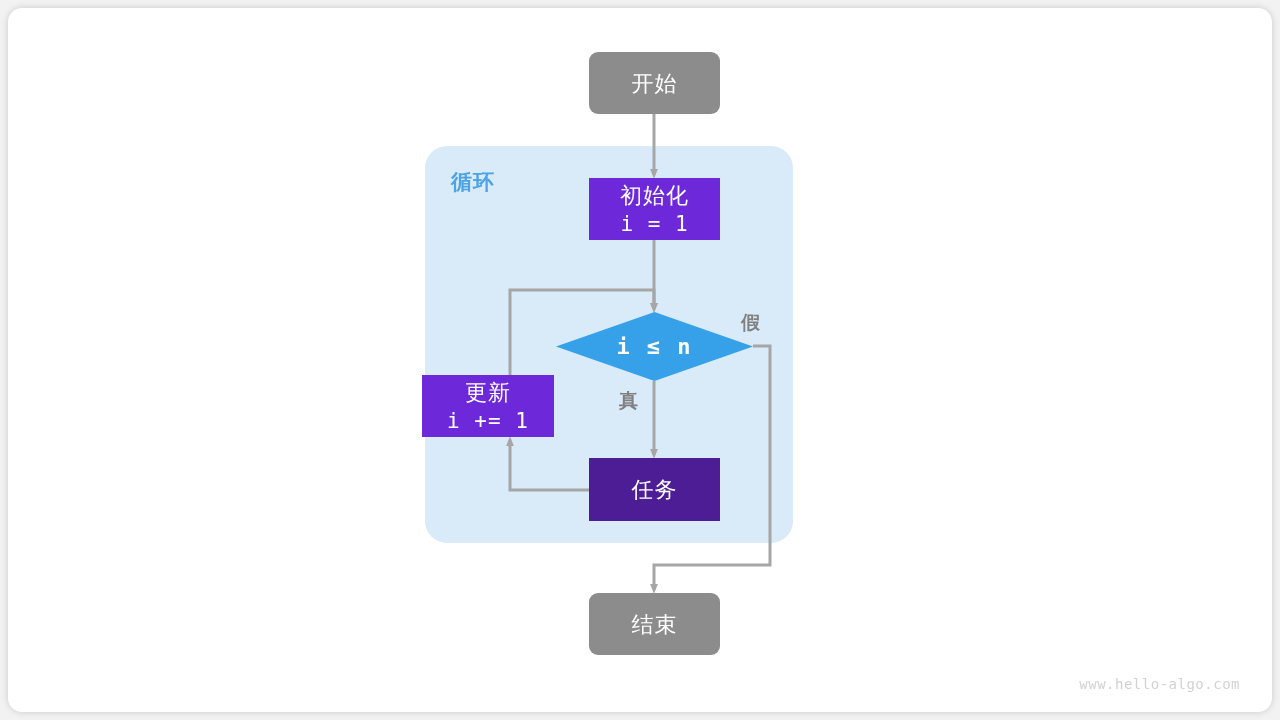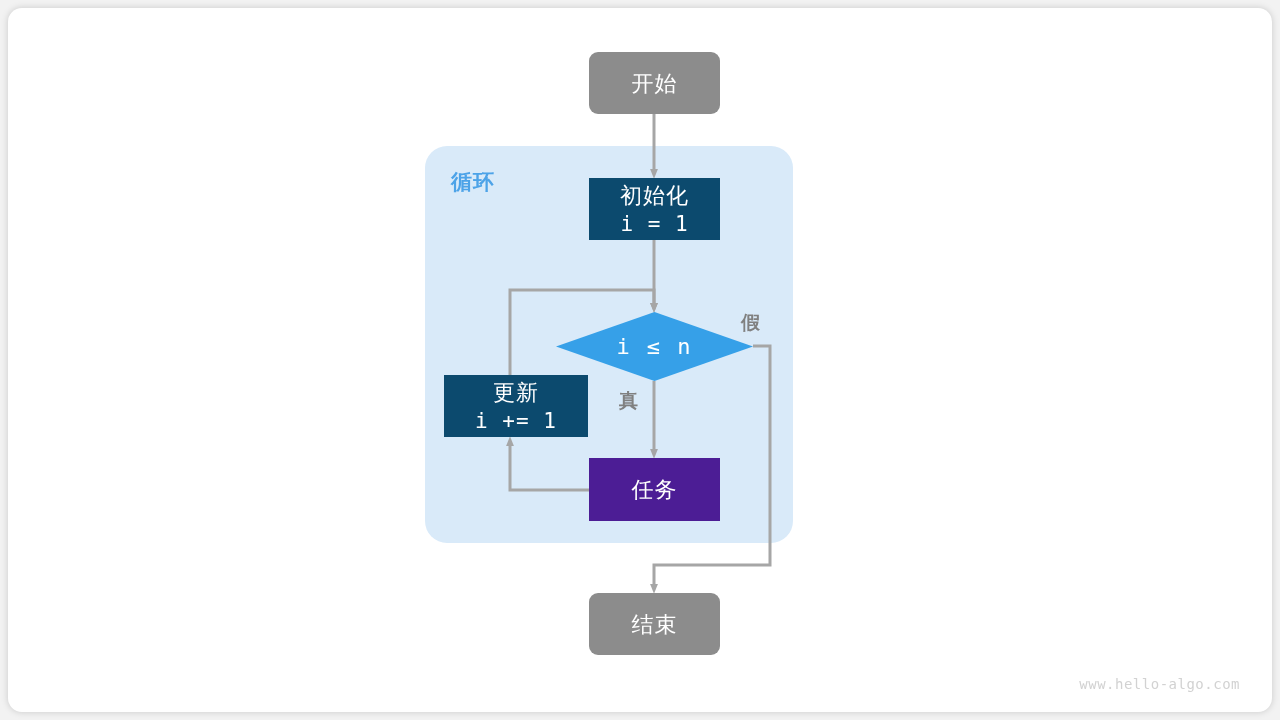--- a/index.html
+++ b/index.html
@@ -92,30 +92,30 @@
     letter-spacing: 1px;
   }
 
   
   .node.terminal {
     background: #8c8c8c;
     border-radius: 9px;
   }
   
   .node.process {
-    background: #0c4a6e;
+    background: #6d28d9;
   }
   
   .node.task {
     background: #4c1d95;
   }
 
   #node-start { left: 589px; top: 52px;  width: 131px; height: 62px; }
   #node-init  { left: 589px; top: 178px; width: 131px; height: 62px; }
-  #node-update{ left: 444px; top: 375px; width: 144px; height: 62px; }
+  #node-update{ left: 422px; top: 375px; width: 132px; height: 62px; }
   #node-task  { left: 589px; top: 458px; width: 131px; height: 63px; }
   #node-end   { left: 589px; top: 593px; width: 131px; height: 62px; }
 
   
   #node-decision {
     position: absolute;
     left: 556px;
     top: 312px;
     width: 197px;
     height: 69px;
@@ -133,20 +133,21 @@
     left: 0; top: 0;
     width: 100%;
     height: 100%;
     display: flex;
     align-items: center;
     justify-content: center;
     color: #ffffff;
     font-family: "DejaVu Sans Mono", "Liberation Mono", monospace;
     font-size: 22px;
     letter-spacing: 2px;
+    font-weight: bold;
   }
 
   
   .branch-label {
     position: absolute;
     font-size: 19px;
     font-weight: bold;
     color: #808080;
     white-space: nowrap;
   }

